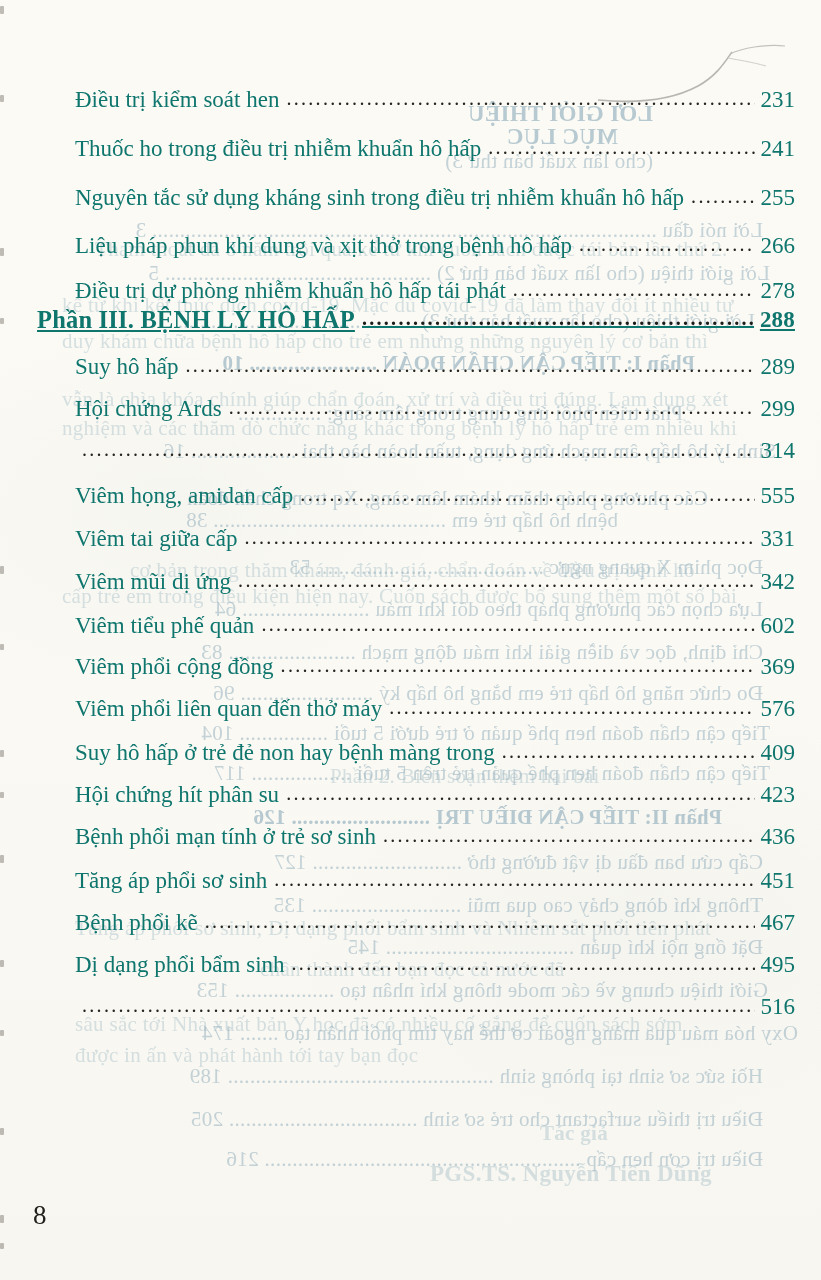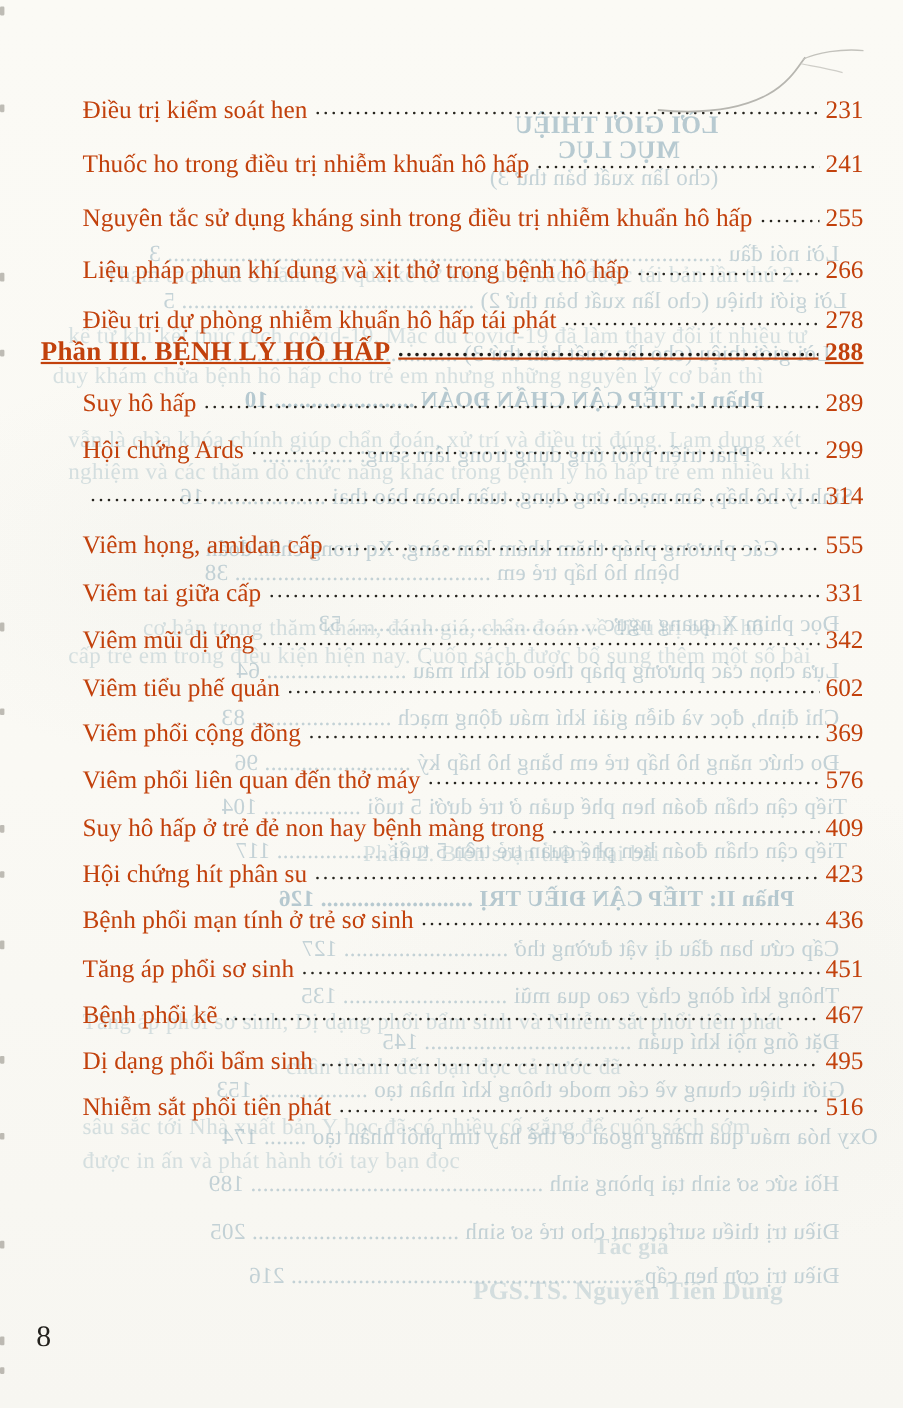--- a/index.html
+++ b/index.html
@@ -23,23 +23,23 @@
     overflow:hidden;
     font-size:21px;
     color:rgba(146,176,188,0.42);
     letter-spacing:0.3px;
   }
   .g-m{ transform:scaleX(-1); color:rgba(141,172,185,0.50); }
   .g-b{ font-weight:bold; color:rgba(128,163,178,0.55); }
   .g-n{ color:rgba(152,182,192,0.38); }
   
   .toc-row{
-    position:absolute;left:75px;right:36px;
+    position:absolute;left:75px;right:26px;
     display:flex;align-items:flex-start;
-    color:#c2410c;font-size:23px;line-height:27px;
+    color:#0f766e;font-size:23px;line-height:27px;
   }
   .toc-row .t{ white-space:nowrap; }
   .toc-row .leader{
     flex:1;overflow:hidden;white-space:nowrap;
     margin:0 2px 0 7px;
     font-size:20px;letter-spacing:2.3px;color:#27251f;
     transform:translateY(-1px);
   }
   .toc-row .leader::after{
     content:"..................................................................................................................................................................................................................................";
@@ -64,21 +64,21 @@
 <div class="sheet"></div>
 
 <div class="ghost g-m g-b" style="top:101px;left:413px;width:240px;font-size:23px">LỜI GIỚI THIỆU</div>
 <div class="ghost g-m g-b" style="top:124px;left:448px;width:170px;font-size:23px">MỤC LỤC</div>
 <div class="ghost g-m" style="top:149px;left:398px;width:255px">(cho lần xuất bản thứ 3)</div>
 <div class="ghost g-m" style="top:218px;left:58px;width:705px">Lời nói đầu ........................................................................................... 3</div>
 <div class="ghost g-n" style="top:237px;left:95px;width:700px">Tham thoát đã 8 năm trôi qua kể từ khi cuốn sách được tái bản lần thứ 2.</div>
 <div class="ghost g-m" style="top:261px;left:58px;width:712px">Lời giới thiệu (cho lần xuất bản thứ 2) ................................................ 5</div>
 <div class="ghost g-n" style="top:293px;left:62px;width:745px">kể từ khi kết thúc dịch covid-19. Mặc dù covid-19 đã làm thay đổi ít nhiều tư</div>
 <div class="ghost g-m" style="top:309px;left:95px;width:660px">Lời giới thiệu (cho lần xuất bản thứ 3) ...........................................</div>
-<div class="ghost g-n" style="top:329px;left:48px;width:740px">duy khám chữa bệnh hô hấp cho trẻ em nhưng những nguyên lý cơ bản thì</div>
+<div class="ghost g-n" style="top:329px;left:62px;width:740px">duy khám chữa bệnh hô hấp cho trẻ em nhưng những nguyên lý cơ bản thì</div>
 <div class="ghost g-m g-b" style="top:351px;left:65px;width:630px">Phần I: TIẾP CẬN CHẨN ĐOÁN ....................... 10</div>
 <div class="ghost g-n" style="top:387px;left:62px;width:745px">vẫn là chìa khóa chính giúp chẩn đoán, xử trí và điều trị đúng. Lạm dụng xét</div>
 <div class="ghost g-m" style="top:401px;left:118px;width:565px">Phát triển phổi ứng dụng trong lâm sàng: ...............</div>
 <div class="ghost g-n" style="top:416px;left:62px;width:745px">nghiệm và các thăm dò chức năng khác trong bệnh lý hô hấp trẻ em nhiều khi</div>
 <div class="ghost g-m" style="top:439px;left:58px;width:718px">Sinh lý hô hấp, âm mạch ứng dụng, tuần hoàn bào thai ................... 16</div>
 <div class="ghost g-m" style="top:486px;left:108px;width:600px">Các phương pháp thăm khám lâm sàng, Xq trong chẩn đoán</div>
 <div class="ghost g-m" style="top:508px;left:58px;width:560px">bệnh hô hấp trẻ em .......................................... 38</div>
 <div class="ghost g-m" style="top:555px;left:58px;width:705px">Đọc phim X quang ngực ......................................... 53</div>
 <div class="ghost g-n" style="top:558px;left:130px;width:640px">cơ bản trong thăm khám, đánh giá, chẩn đoán về điều trị bệnh hô</div>
 <div class="ghost g-n" style="top:584px;left:62px;width:745px">cấp trẻ em trong điều kiện hiện nay. Cuốn sách được bổ sung thêm một số bài</div>
@@ -202,21 +202,20 @@
     <span class="t">Bệnh phổi kẽ</span>
     <span class="leader"></span>
     <span class="pg">467</span>
   </div>
 <div class="toc-row" style="top:951px">
     <span class="t">Dị dạng phổi bẩm sinh</span>
     <span class="leader"></span>
     <span class="pg">495</span>
   </div>
 <div class="toc-row" style="top:993px">
-    <span class="t">Nhiễm sắt phổi tiên phát</span>
     <span class="leader"></span>
     <span class="pg">516</span>
   </div>
 
 <div class="folio">8</div>
 
 <svg class="hairline" style="top:18px;left:580px" width="220" height="90" viewBox="0 0 220 90">
   <path d="M18,82 C60,86 92,82 118,68 C138,57 146,42 152,34" fill="none" stroke="#b7b6b0" stroke-width="1.6"></path>
   <path d="M150,36 C162,30 185,26 205,28" fill="none" stroke="#c3c2bc" stroke-width="1.2"></path>
   <path d="M148,40 C158,42 172,44 186,48" fill="none" stroke="#cfcec8" stroke-width="1"></path>

